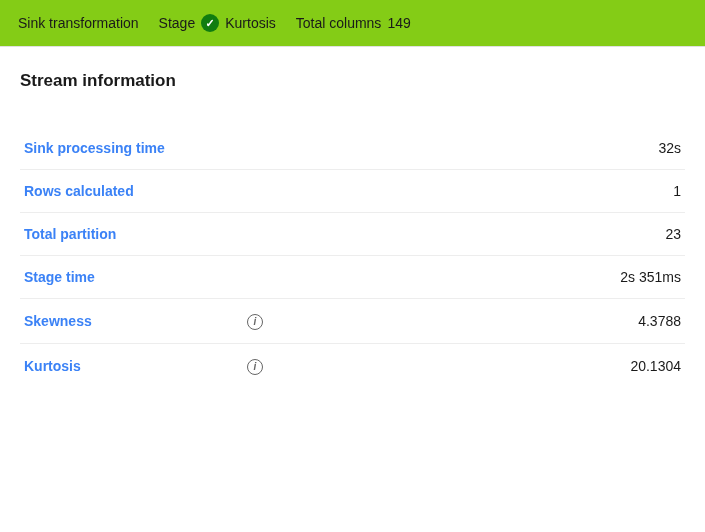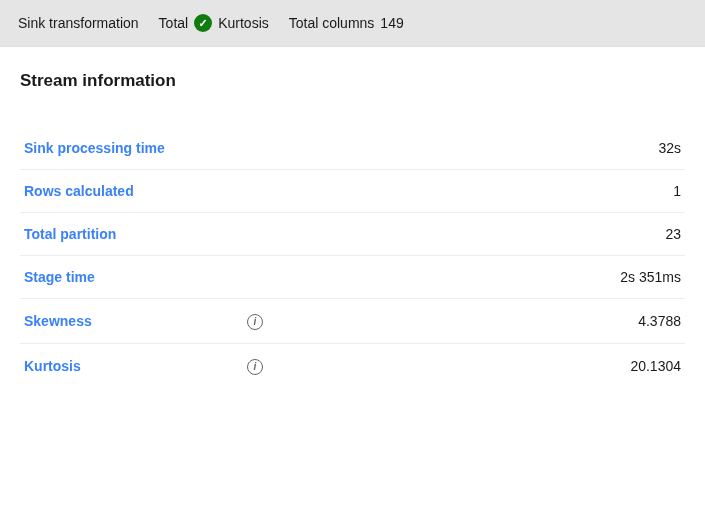--- a/index.html
+++ b/index.html
@@ -15,21 +15,21 @@
       min-height: 532px;
       color: #1a1a1a;
     }
 
     .header-bar {
       display: flex;
       align-items: center;
       padding: 14px 18px;
       border-bottom: 1px solid #e0e0e0;
       gap: 20px;
-      background: #e5e5e5;
+      background: #84cc16;
     }
 
     .header-item {
       display: flex;
       align-items: center;
       gap: 6px;
     }
 
     .header-label {
       font-size: 14px;
@@ -125,21 +125,21 @@
   </style>
 </head>
 <body>
 
 <div class="header-bar">
   <div class="header-item">
     <span class="header-label">Sink transformation</span>
   </div>
 
   <div class="header-item">
-    <span class="header-label">Total</span>
+    <span class="header-label">Stage</span>
     <div class="status-icon"></div>
     <span class="header-value">Kurtosis</span>
   </div>
 
   <div class="header-item">
     <span class="header-label">Total columns</span>
     <span class="header-value">149</span>
   </div>
 </div>
 

